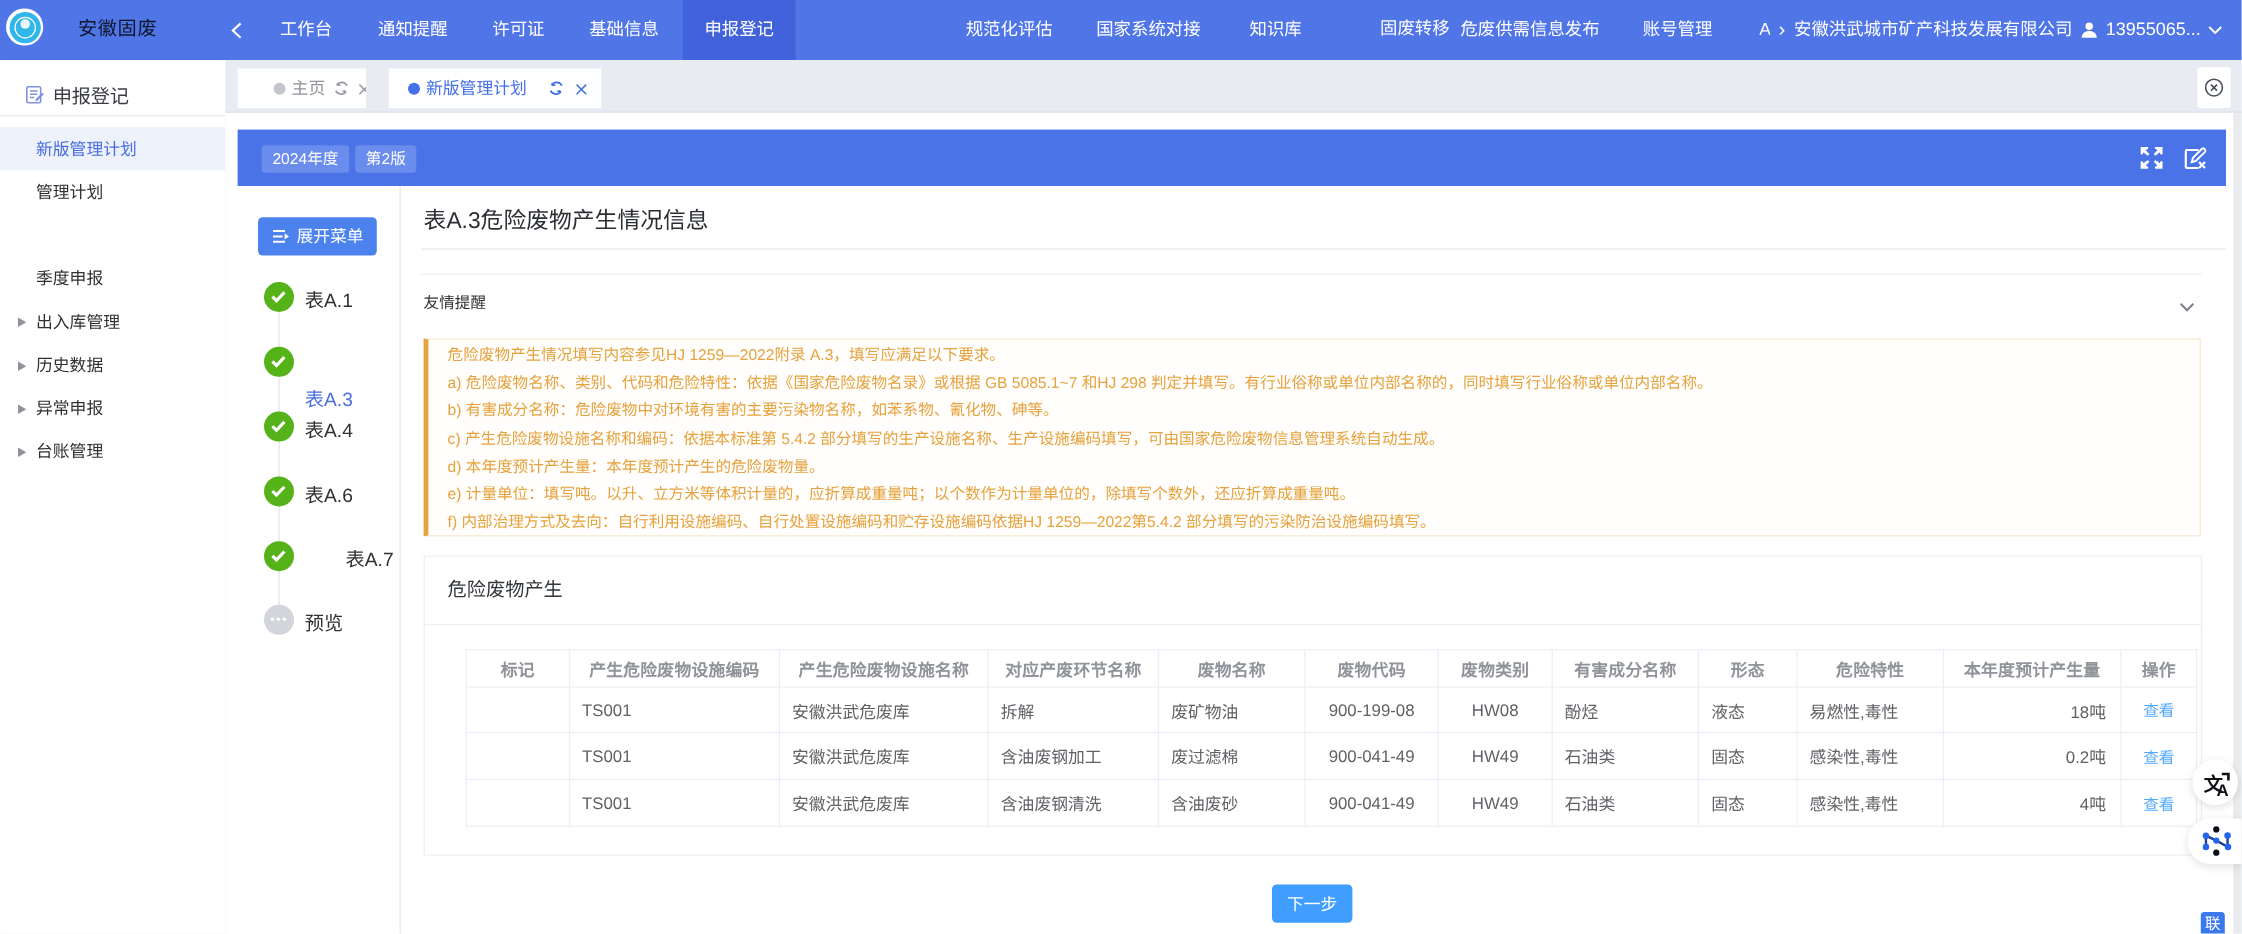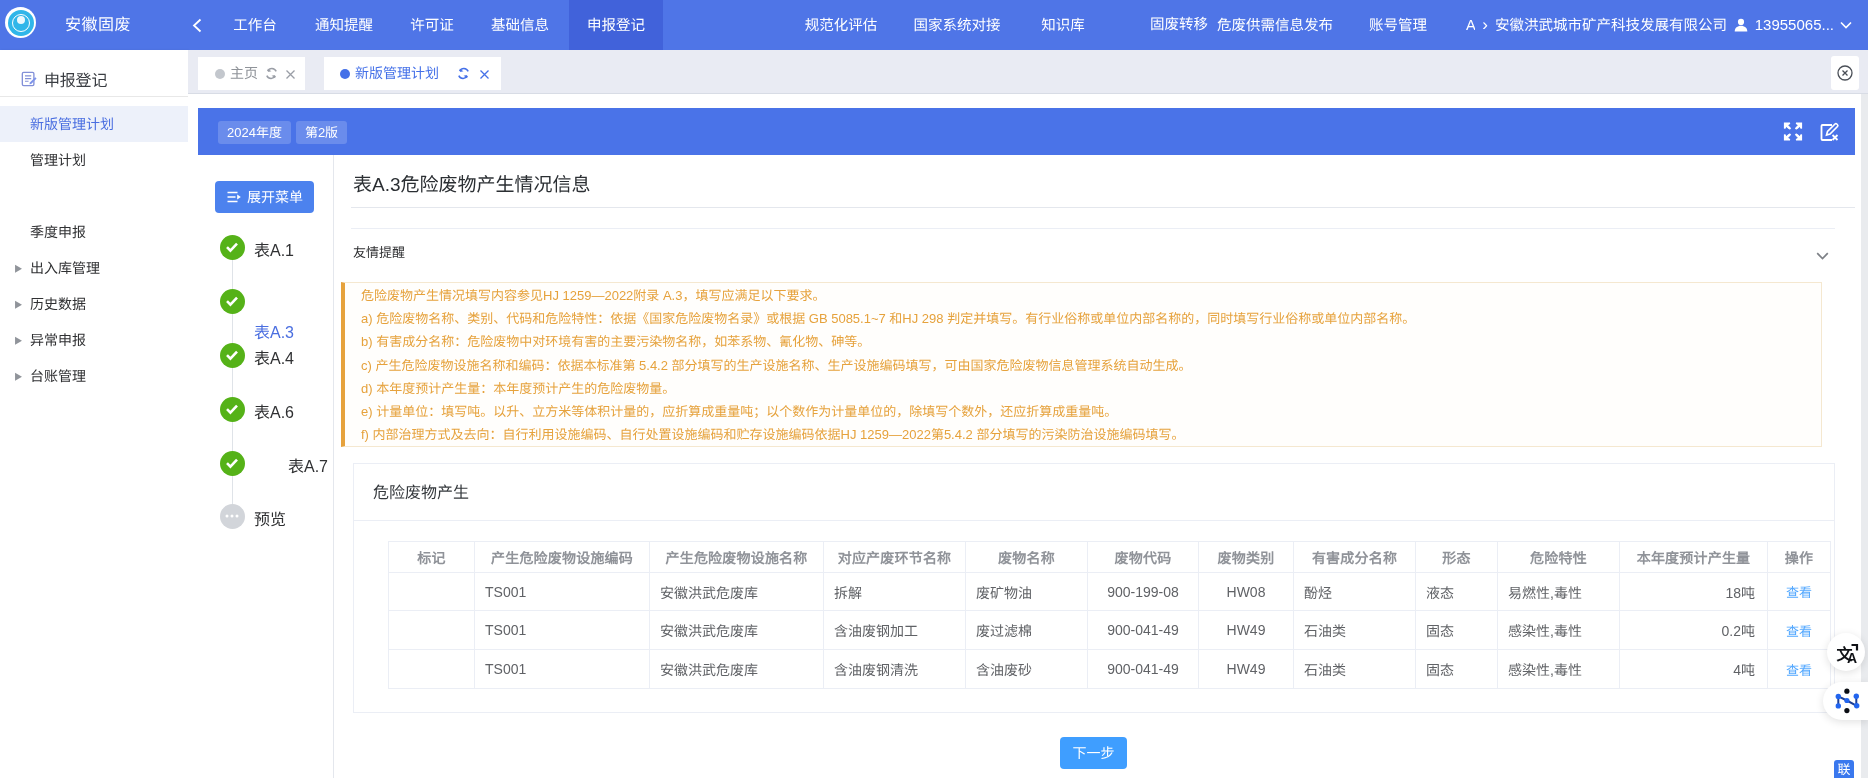--- a/index.html
+++ b/index.html
@@ -6,21 +6,21 @@
 * { margin:0; padding:0; box-sizing:border-box; }
 html,body { width:1868px; height:778px; overflow:hidden; font-family:"Liberation Sans",sans-serif; background:#fff; }
 .abs { position:absolute; }
 
 
 #topbar { position:absolute; left:0; top:0; width:1868px; height:50px; background:#4f75e7; color:#fff; }
 #logo { position:absolute; left:5px; top:7px; width:31px; height:31px; border-radius:50%; background:#fff; }
 #logo .inner { position:absolute; left:2.5px; top:2.5px; width:26px; height:26px; border-radius:50%; background:#30b6e9; }
 #logo .ring { position:absolute; left:6.5px; top:6.5px; width:18px; height:18px; border-radius:50%; border:1.3px solid #fff; }
 #logo .core { position:absolute; left:11.5px; top:9px; width:8px; height:8px; border-radius:50%; background:#fff; opacity:.9; }
-#brand { position:absolute; left:65px; top:0; height:50px; line-height:50px; font-size:16px; color:#ffffff; letter-spacing:0.5px; font-weight:500; }
+#brand { position:absolute; left:65px; top:0; height:50px; line-height:50px; font-size:16px; color:#0f172a; letter-spacing:0.5px; font-weight:500; }
 #navback { position:absolute; left:188px; top:0; width:18px; height:50px; line-height:48px; text-align:center; font-size:14px; color:#fff; }
 .nav { position:absolute; top:0; height:50px; line-height:50px; font-size:14.5px; color:#fff; text-align:center; font-weight:500; }
 .nav.active { background:#4162da; }
 #userzone { position:absolute; top:0; right:0; height:50px; line-height:50px; font-size:14px; color:#fff; }
 
 
 #sidebar { position:absolute; left:0; top:50px; width:188px; height:728px; background:#fff; box-shadow:1px 0 2px rgba(0,0,0,.08); }
 #sidehead { position:absolute; left:0; top:0; width:188px; height:47px; border-bottom:1px solid #e8e8e8; }
 #sidehead .t { position:absolute; left:44px; top:17px; font-size:16px; color:#3a3d42; font-weight:500; letter-spacing:-0.2px; }
 .mitem { position:absolute; left:0; width:188px; height:36px; line-height:36px; font-size:14px; color:#303133; padding-left:30px; }
@@ -50,21 +50,21 @@
 .steplab { position:absolute; left:66px; font-size:16px; color:#303133; }
 .steplab.on { color:#4a6ee0; }
 
 
 #formarea { position:absolute; left:145px; top:61px; width:1529px; height:623px; }
 #ftitle { position:absolute; left:20px; top:19px; font-size:19px; color:#2b2f33; line-height:21px; }
 #ftitleline { position:absolute; left:18px; top:52px; width:1504px; height:1px; background:#e4e7ed; }
 #collapsetop { position:absolute; left:18px; top:73px; width:1484px; height:1px; background:#ebeef5; }
 #fyt { position:absolute; left:20px; top:87px; font-size:13px; color:#303133; }
 #chev { position:absolute; left:1482px; top:94px; }
-#obox { position:absolute; left:8px; top:127px; width:1481px; height:165px; background:#fffefc; border:1px solid #f5e8d0; border-left:4px solid #e6a23c; }
+#obox { position:absolute; left:20px; top:127px; width:1481px; height:165px; background:#fffefc; border:1px solid #f5e8d0; border-left:4px solid #e6a23c; }
 #obox .line { position:absolute; left:16px; font-size:13px; color:#e6a23c; white-space:nowrap; }
 
 
 #card { position:absolute; left:20px; top:308px; width:1482px; height:250px; border:1px solid #ebeef5; }
 #cardtitle { position:absolute; left:19px; top:20px; font-size:16px; color:#33373b; line-height:17px; }
 #cardline { position:absolute; left:0; top:56px; width:1480px; height:1px; background:#ebeef5; }
 
 
 table { border-collapse:collapse; table-layout:fixed; }
 #tbl { position:absolute; left:22px; top:77px; width:1442px;margin-left:12px; }
@@ -135,21 +135,21 @@
   <div class="mitem on" style="top:56px;">新版管理计划</div>
   <div class="mitem" style="top:92px;">管理计划</div>
   <div class="mitem" style="top:164px;">季度申报</div>
   <div class="mitem" style="top:200px;"><span class="arr">▶</span>出入库管理</div>
   <div class="mitem" style="top:236px;"><span class="arr">▶</span>历史数据</div>
   <div class="mitem" style="top:272px;"><span class="arr">▶</span>异常申报</div>
   <div class="mitem" style="top:308px;"><span class="arr">▶</span>台账管理</div>
 </div>
 
 <div id="tabbar">
-  <div class="tab" style="left:10px;width:107px;padding-left:17px;"><span class="dot"></span>主页<svg style="margin-left:7px;vertical-align:-2px;" width="13" height="13" viewBox="0 0 13 13">
+  <div class="tab" style="left:10px;width:107px;padding-left:30px;"><span class="dot"></span>主页<svg style="margin-left:7px;vertical-align:-2px;" width="13" height="13" viewBox="0 0 13 13">
         <g stroke="#9a9ea6" stroke-width="1.5" fill="none">
           <path d="M11.2 4.4A4.8 4.8 0 0 0 2.6 4.1"></path>
           <path d="M1.8 8.6a4.8 4.8 0 0 0 8.6.3"></path>
         </g>
         <path d="M2.9 1.4v3.2h3.2z" fill="#9a9ea6" stroke="none" transform="rotate(-14 4.5 3)"></path>
         <path d="M10.1 11.6V8.4H6.9z" fill="#9a9ea6" stroke="none" transform="rotate(-14 8.5 10)"></path>
       </svg><svg style="margin-left:7px;vertical-align:-2px;" width="11" height="11" viewBox="0 0 11 11">
         <path d="M1.5 1.5l8 8M9.5 1.5l-8 8" stroke="#9a9ea6" stroke-width="1.3"></path>
       </svg></div>
   <div class="tab act" style="left:136px;width:177px;padding-left:16px;"><span class="dot"></span>新版管理计划<svg style="margin-left:18px;vertical-align:-2px;" width="13" height="13" viewBox="0 0 13 13">

